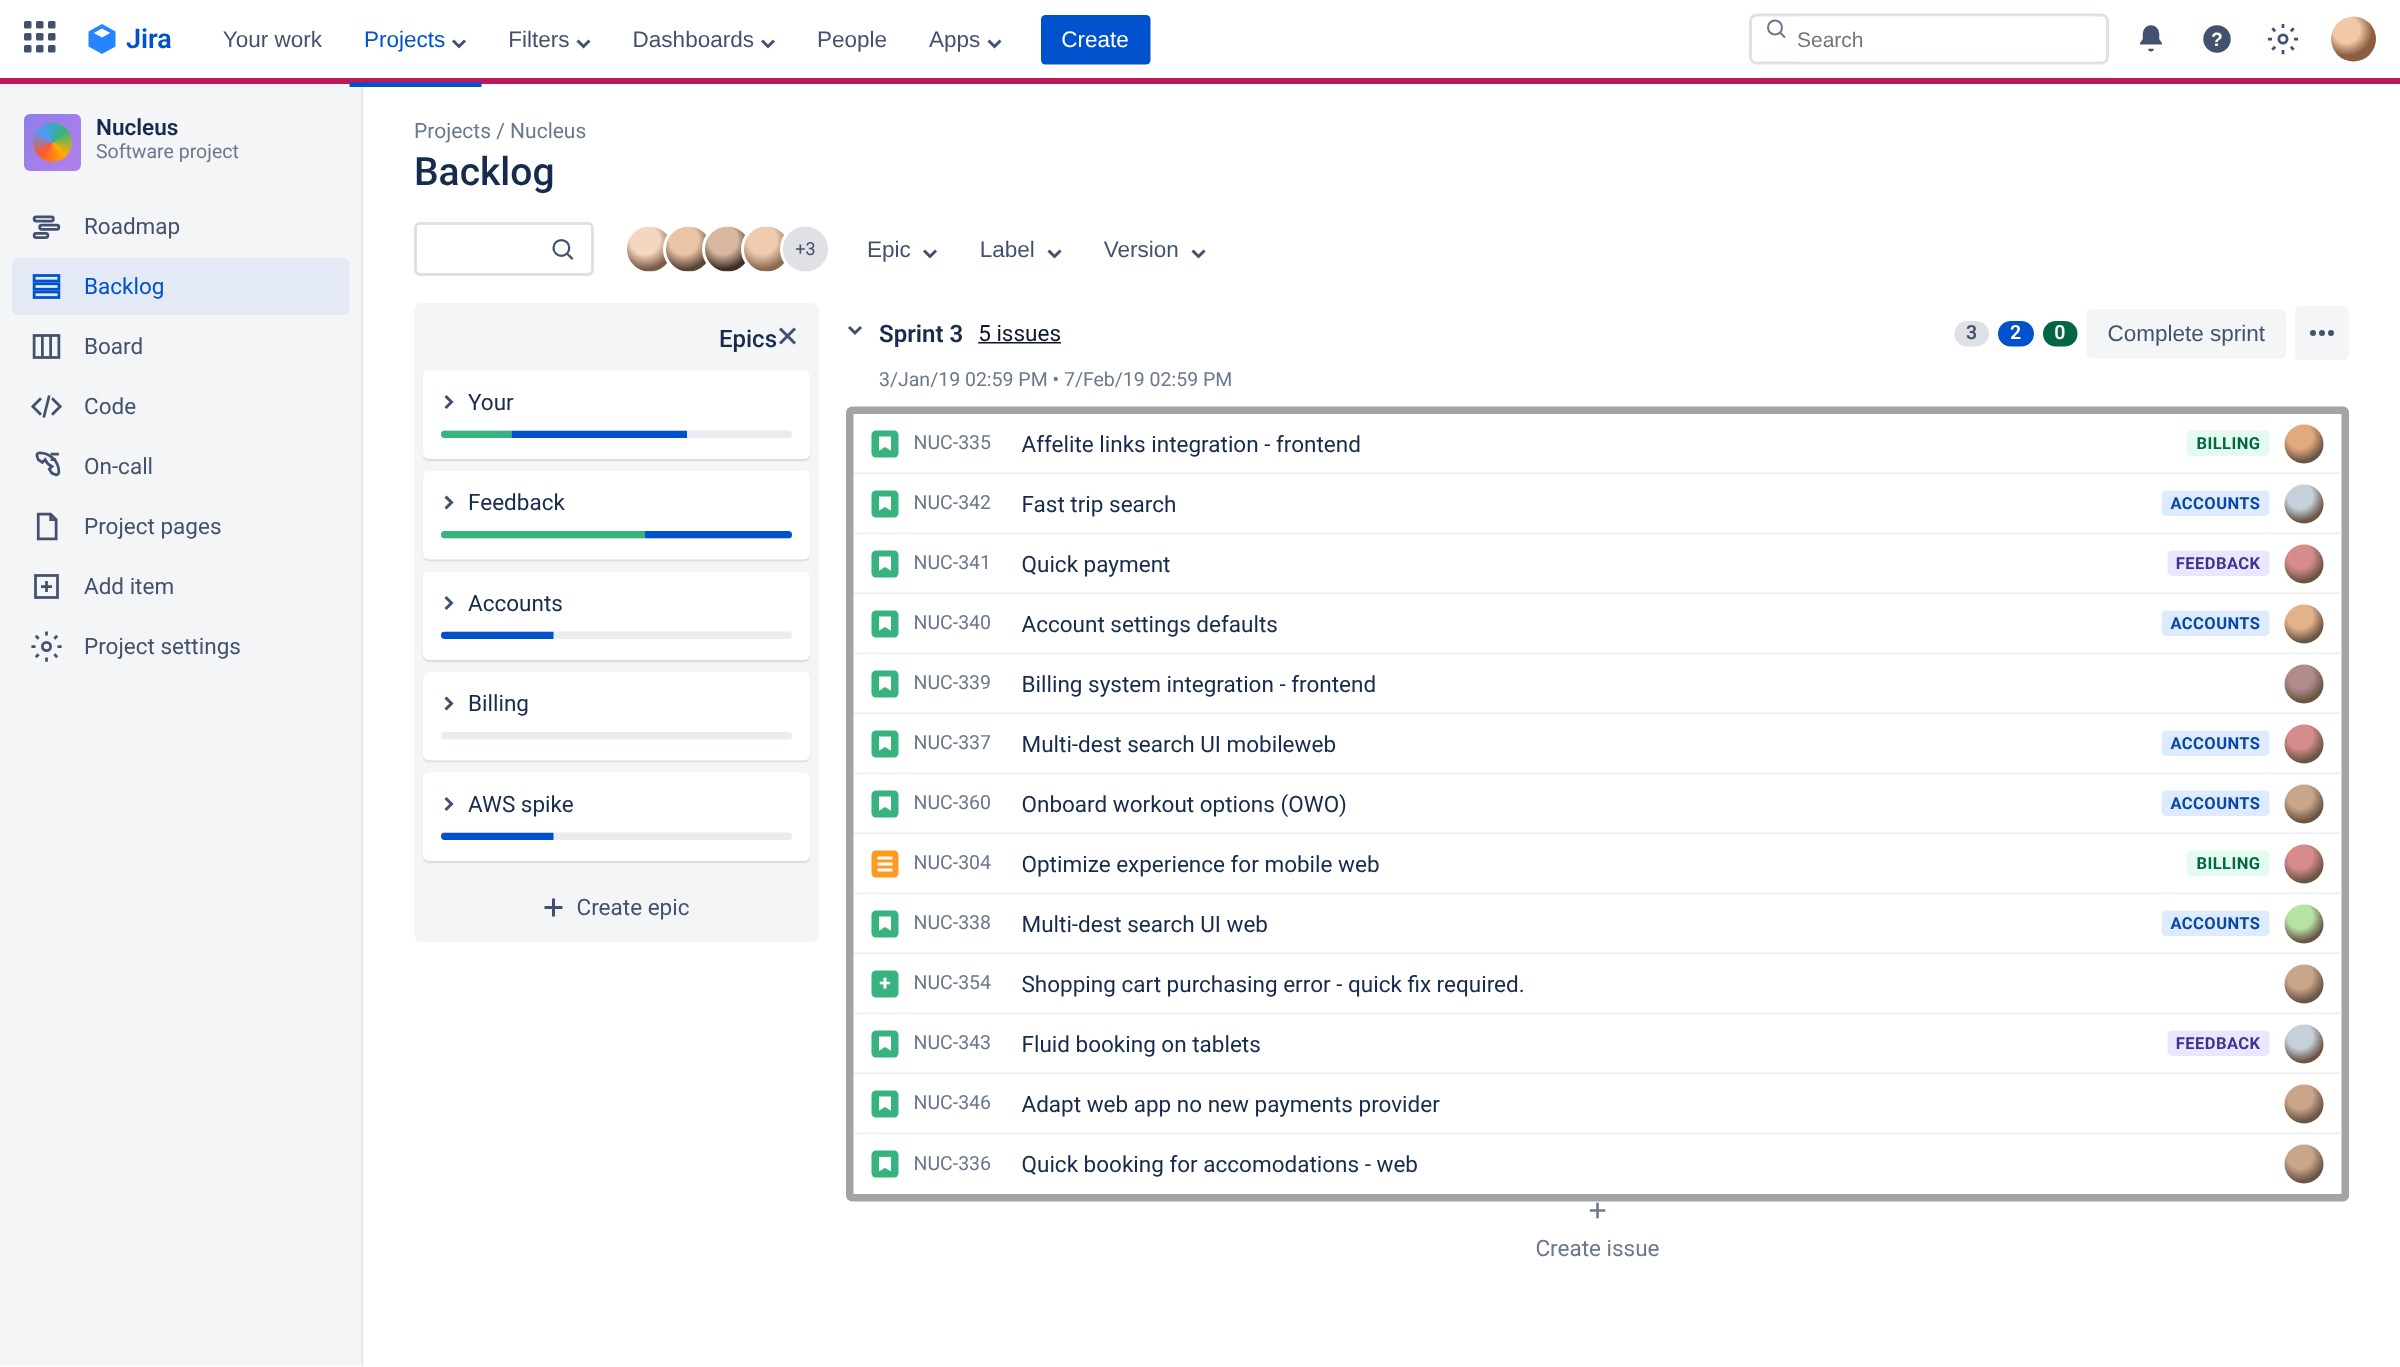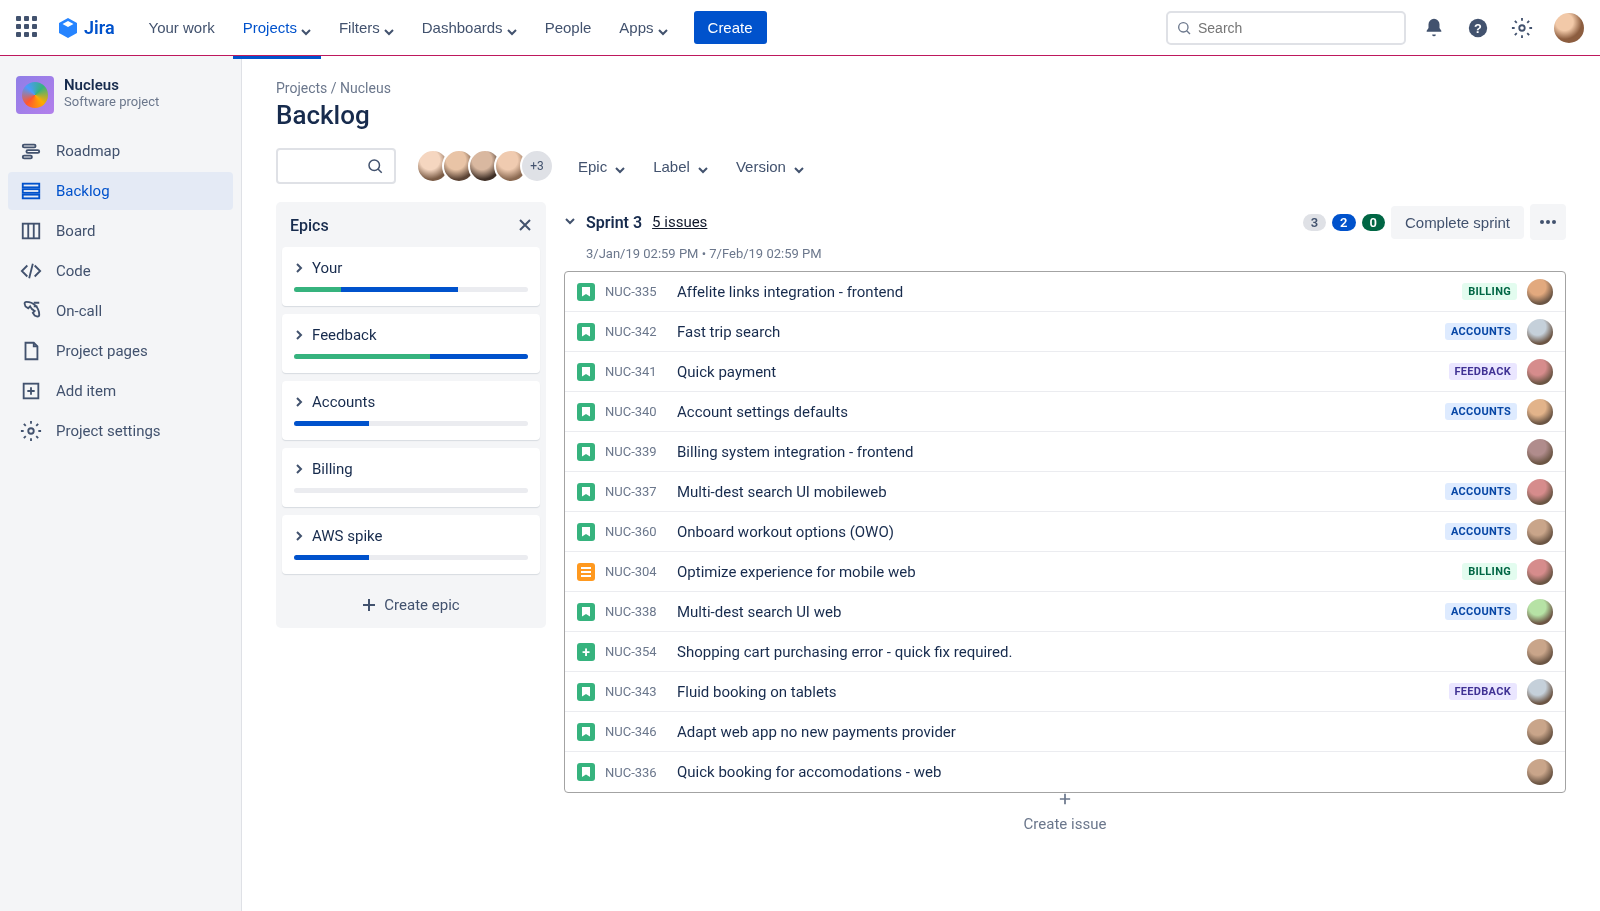--- a/index.html
+++ b/index.html
@@ -1,30 +1,30 @@
 <!DOCTYPE html>
 <html><head>
 <meta charset="utf-8">
 <style>
   * { box-sizing: border-box; margin: 0; padding: 0; }
   body { font-family: -apple-system, BlinkMacSystemFont, "Segoe UI", Roboto, Helvetica, Arial, sans-serif; font-size: 14px; color: #172B4D; background: #fff; width:1600px; height:911px; overflow:hidden;}
   
-  .topnav { height: 56px; border-bottom: 1px solid #be185d; display:flex; align-items:center; padding: 0 16px; gap: 8px; }
+  .topnav { height: 56px; border-bottom: 4px solid #be185d; display:flex; align-items:center; padding: 0 16px; gap: 8px; }
   .app-switch { width:24px; height:24px; display:grid; grid-template-columns: repeat(3,5px); grid-auto-rows:5px; gap:3px; margin-right:8px; cursor:pointer;}
   .app-switch span{ background:#42526E; border-radius:1px;}
   .jira-logo { display:flex; align-items:center; gap:4px; color:#0052CC; font-weight:600; font-size:18px; margin-right:16px;}
   .jira-logo svg{width:24px;height:24px;}
   .nav-btn { background:none; border:none; padding:8px 10px; font-size:15px; color:#42526E; display:flex; align-items:center; gap:4px; cursor:pointer; border-radius:4px; }
   .nav-btn.active{ color:#0052CC; position:relative;}
   .nav-btn.active::after{content:''; position:absolute; left:0; right:0; bottom:-15px; height:3px; background:#0052CC;}
   .chev{ width:10px; height:10px; }
   .chev svg{stroke:#42526E; width:10px; height:10px;}
   .create-btn{ background:#0052CC; color:#fff; border:none; border-radius:3px; padding:8px 14px; font-size:15px; font-weight:500; margin-left:8px; cursor:pointer;}
   .nav-spacer{ flex:1; }
-  .search-box{ width:240px; height:34px; border:2px solid #DFE1E6; border-radius:5px; display:flex; align-items:center; padding:0 8px; gap:6px; color:#6B778C;}
+  .search-box{ width:240px; height:34px; border:2px solid #DFE1E6; border-radius:5px; display:flex; padding:0 8px; gap:6px; color:#6B778C;}
   .search-box svg{width:16px;height:16px;stroke:#6B778C;}
   .search-box input{ border:none; outline:none; flex:1; font-size:14px; color:#172B4D;}
   .nav-icon-btn{ width:32px; height:32px; border:none; background:none; display:flex; align-items:center; justify-content:center; border-radius:50%; cursor:pointer; color:#42526E; margin-left:4px;}
   .nav-icon-btn svg{width:22px;height:22px;}
   .avatar-lg{ width:30px; height:30px; border-radius:50%; background: radial-gradient(circle at 35% 30%, #f2c9a8 30%, #8c5d3f 60%); margin-left:8px; cursor:pointer;}
   
   .layout{ display:flex; height:calc(100% - 56px);}
   .sidebar{ width:242px; background:#F4F5F7; border-right:1px solid #dfe1e6; padding:20px 8px;}
   .proj-block{ display:flex; gap:10px; padding:0 8px 18px 8px; align-items:flex-start;}
   .proj-ava{ width:38px; height:38px; border-radius:4px; background:linear-gradient(135deg,#8F7EE7,#B37FEB); position:relative; flex-shrink:0;}
@@ -43,21 +43,21 @@
   .mini-search{ width:120px; height:36px; border:2px solid #DFE1E6; border-radius:4px; display:flex; align-items:center; justify-content:flex-end; padding-right:10px;}
   .mini-search svg{width:18px;height:18px;stroke:#42526E;}
   .avatar-stack{ display:flex; }
   .ava{width:34px;height:34px;border-radius:50%;border:2px solid #fff; margin-left:-8px; background:#ccc;}
   .ava:first-child{margin-left:0;}
   .ava.more{ background:#DFE1E6; display:flex; align-items:center; justify-content:center; font-size:12px; color:#42526E;}
   .filter-btn{ background:none;border:none; display:flex; align-items:center; gap:8px; font-size:15px; color:#42526E; cursor:pointer; padding:4px;}
   
   .columns{ display:flex; gap:18px; align-items:flex-start;}
   .epic-panel{ width:270px; background:#F4F5F7; border-radius:5px; padding:12px 0 0 0;}
-  .epic-head{ display:flex; justify-content:space-between; align-items:center; padding:0 14px 10px 14px;}
+  .epic-head{ display:flex; justify-content:flex-end; align-items:center; padding:0 14px 10px 14px;}
   .epic-head h3{ font-size:16px; font-weight:500;}
   .epic-head button{background:none;border:none;cursor:pointer; font-size:20px; color:#42526E;}
   .epic-card{ background:#fff; border-radius:4px; margin:0 6px 8px 6px; padding:12px 12px 14px 12px; box-shadow:0 1px 1px rgba(9,30,66,.12);}
   .epic-title-row{display:flex;align-items:center; gap:8px; margin-bottom:10px;}
   .epic-title-row svg{width:10px;height:10px;}
   .epic-title-row span{font-size:15px;}
   .prog{ height:5px; background:#EBECF0; border-radius:3px; display:flex; overflow:hidden;}
   .prog .done{background:#36B37E;}
   .prog .inp{background:#0052CC;}
   .create-epic{ padding:14px; text-align:center; color:#42526E; font-size:15px; cursor:pointer; display:flex; align-items:center; justify-content:center; gap:8px;}
@@ -67,21 +67,21 @@
   .sprint-title{font-weight:600; font-size:16px;}
   .sprint-sub{ color:#0f172a; font-size:15px;text-decoration:underline;}
   .sprint-head-right{margin-left:auto; display:flex; align-items:center; gap:6px;}
   .pill{ border-radius:10px; padding:1px 8px; font-size:13px; font-weight:600; color:#fff;}
   .pill.gray{ background:#DFE1E6; color:#42526E;}
   .pill.blue{background:#0052CC;}
   .pill.green{background:#006644;}
   .complete-btn{ background:#F4F5F7; border:none; border-radius:4px; padding:8px 14px; font-size:15px; color:#42526E; cursor:pointer;}
   .more-btn{ background:#F4F5F7; border:none; border-radius:4px; width:36px;height:36px;display:flex;align-items:center;justify-content:center; cursor:pointer;}
   .sprint-dates{ font-size:13px; color:#6B778C; margin:4px 0 10px 22px;}
-  .issue-list{ border:1px solid #a3a3a3; border-radius:4px; overflow:hidden;}
+  .issue-list{ border:5px solid #a3a3a3; border-radius:4px; overflow:hidden;}
   .issue-row{ display:flex; align-items:center; height:40px; padding:0 12px; border-bottom:1px solid #EBECF0; gap:10px; cursor:pointer;}
   .issue-row:last-child{border-bottom:none;}
   .issue-type{width:18px;height:18px;border-radius:3px;display:flex;align-items:center;justify-content:center;flex-shrink:0;}
   .issue-type.story{background:#36B37E;}
   .issue-type.story::after{content:'';width:8px;height:10px;background:#fff;clip-path:polygon(0 0,100% 0,100% 100%,50% 75%,0 100%);}
   .issue-type.task{background:#FF991F;}
   .issue-type.task::after{content:'';width:10px;height:2px;background:#fff;box-shadow:0 -4px 0 #fff,0 4px 0 #fff;}
   .issue-type.bug{background:#36B37E;}
   .issue-type.bug::after{content:'+';color:#fff;font-weight:bold;font-size:14px;line-height:1;}
   .issue-key{font-size:13px; color:#6B778C; width:62px; flex-shrink:0;}

